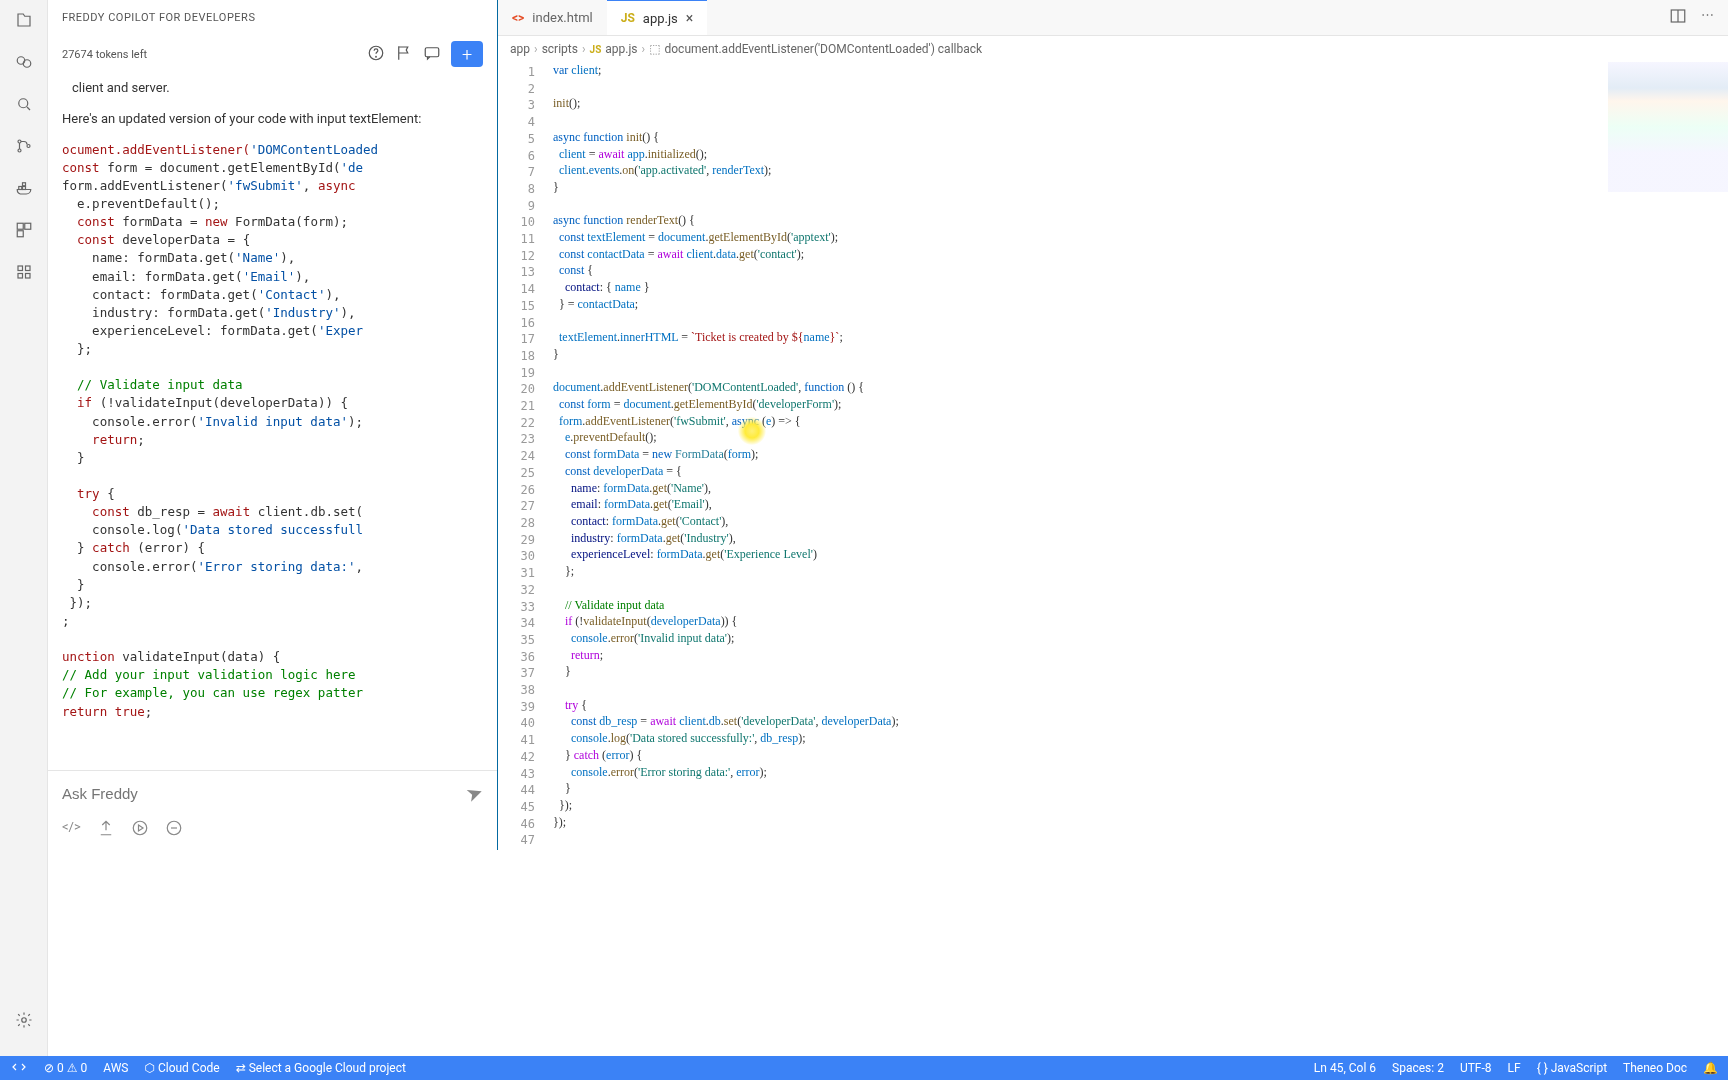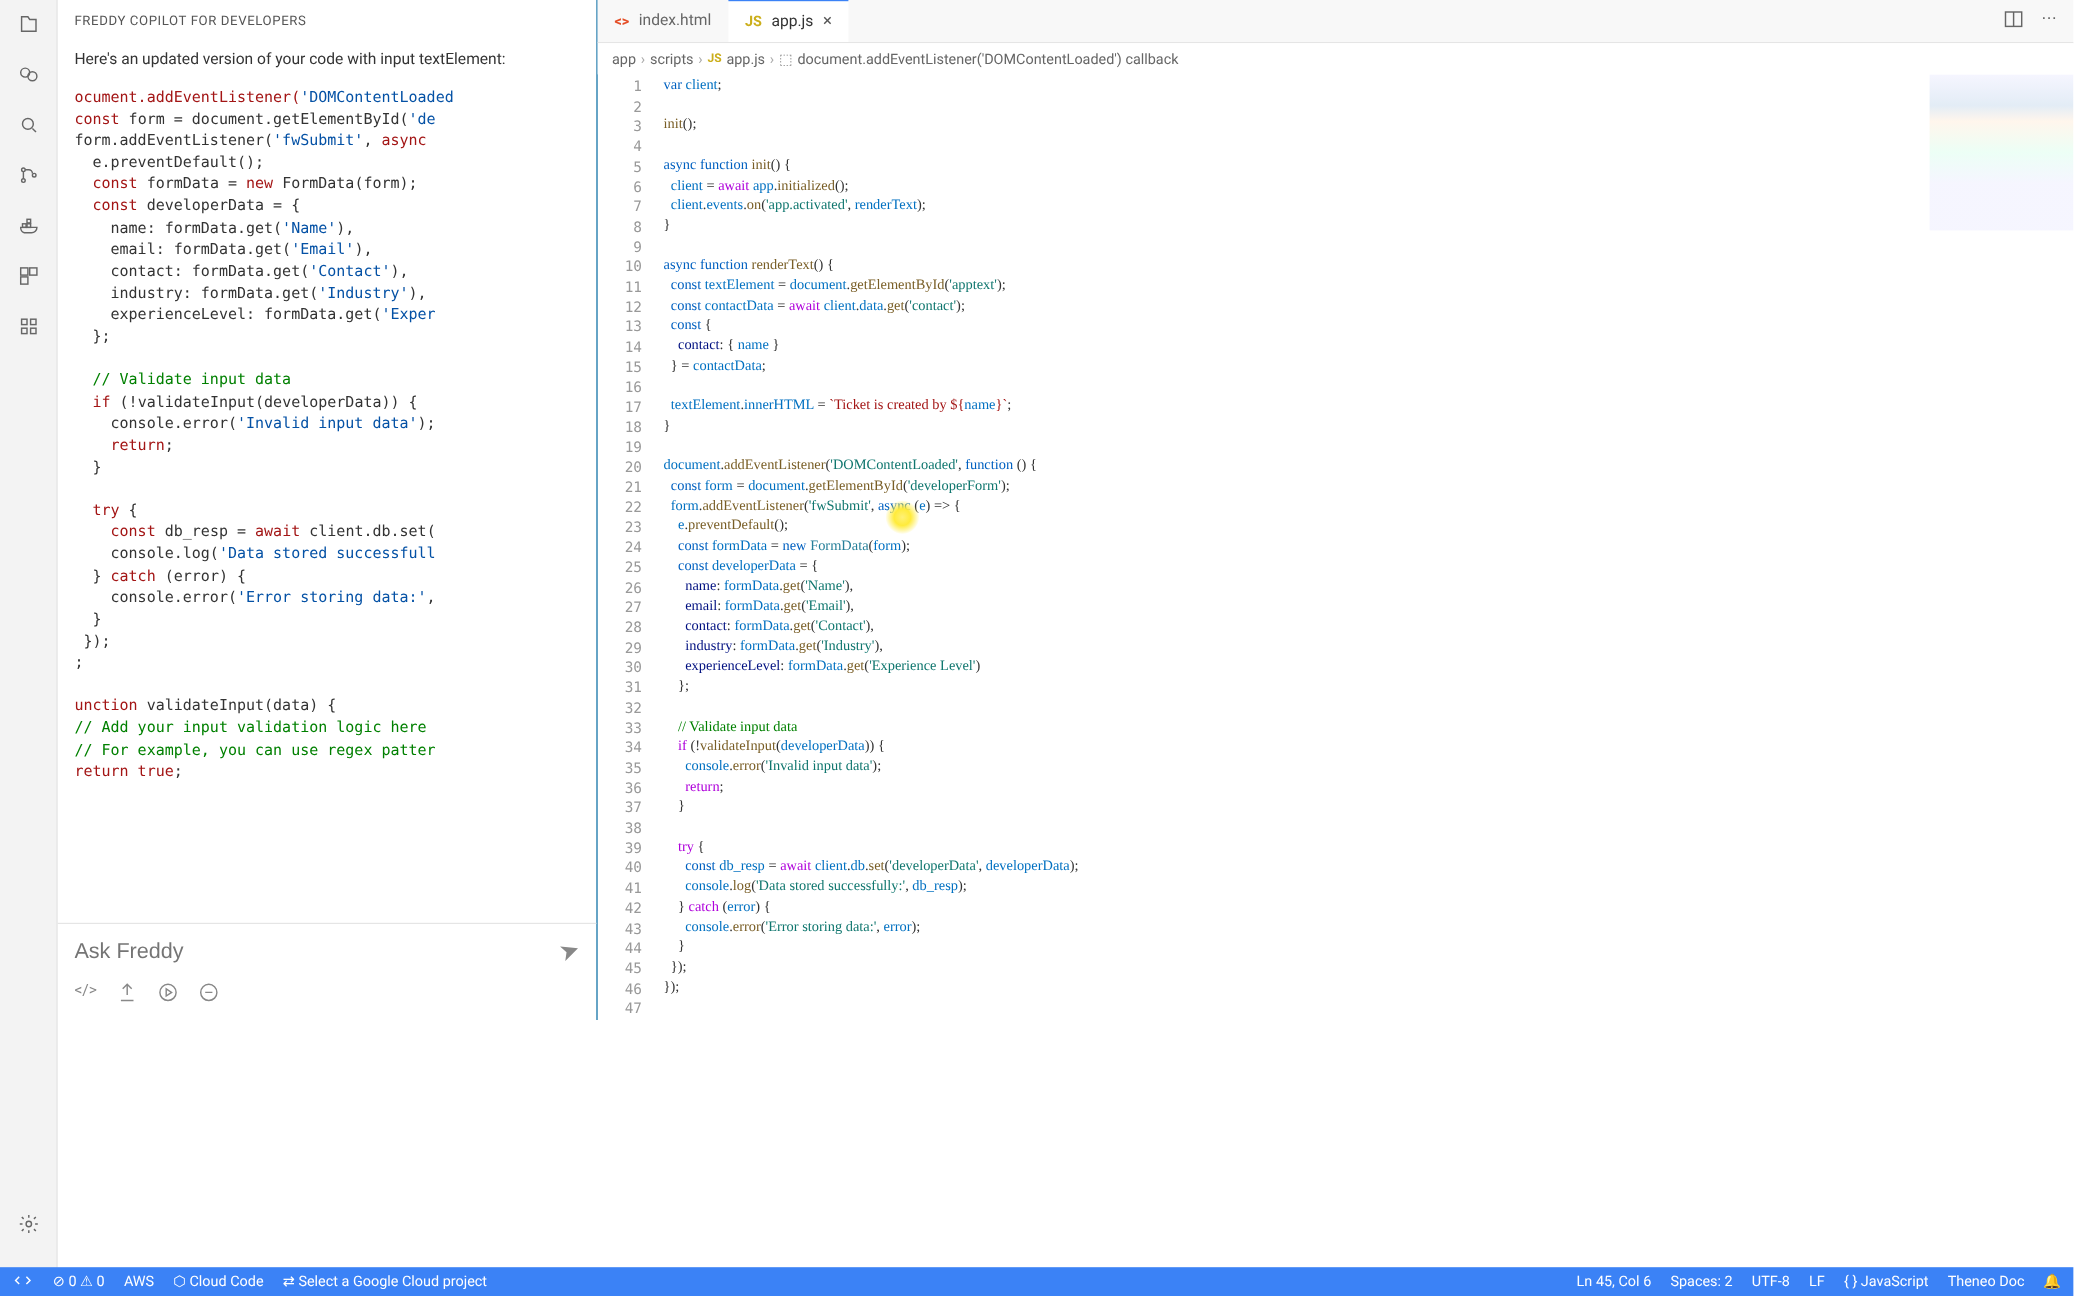--- a/index.html
+++ b/index.html
@@ -11,21 +11,21 @@
 .sidebar { width:450px; border-right:1px solid #0369a1; display:flex; flex-direction:column; height:850px; }
 .sidebar-header { display:flex; align-items:center; padding:0 14px; height:35px; font-size:11px; letter-spacing:0.5px; color:#555; }
 .sidebar-tokens { display:flex; align-items:center; padding:6px 14px; font-size:11px; color:#555; }
 .sidebar-tokens .right { margin-left:auto; display:flex; gap:10px; align-items:center; }
 .new-btn { width:32px; height:26px; background:#3b82f6; color:#fff; border-radius:4px; display:flex; align-items:center; justify-content:center; font-size:18px; font-weight:300; }
 .chat-body { flex:1; overflow:auto; padding:6px 14px; font-size:13px; line-height:1.45; }
 .chat-body p { margin-bottom:12px; }
 .codeblock { font-family: Menlo, Consolas, monospace; font-size:12.5px; white-space:pre; line-height:1.45; margin:12px 0; }
 .chat-input { border-top:1px solid #e5e5e5; display:flex; flex-direction:column; }
 .chat-input-row { display:flex; align-items:center; padding:10px 14px; }
-.chat-input-row input { flex:1; border:none; outline:none; font-size:18px; color:#888; background:transparent; }
+.chat-input-row input { flex:1; border:none; outline:none; font-size:15px; color:#888; background:transparent; }
 .send-icon { color:#888; font-size:20px; transform:rotate(-20deg); }
 .chat-toolbar { display:flex; gap:16px; padding:4px 14px 10px; color:#888; }
 .editor { flex:1; display:flex; flex-direction:column; }
 .tabs { display:flex; align-items:center; height:36px; border-bottom:1px solid #e5e5e5; background:#f8f8f8; }
 .tab { display:flex; align-items:center; gap:8px; padding:0 14px; height:100%; font-size:13px; color:#666; cursor:pointer; }
 .tab.active { background:#fff; color:#333; border-top:1px solid #3b82f6; }
 .tab .close { font-size:14px; color:#555; }
 .tab-icon { font-size:12px; font-weight:bold; }
 .tab-right { margin-left:auto; display:flex; gap:14px; padding-right:14px; color:#666; }
 .breadcrumb { display:flex; align-items:center; gap:4px; padding:6px 12px; font-size:12px; color:#666; background:#fff; }
@@ -113,21 +113,42 @@
         <svg viewBox="0 0 24 24">
           <circle cx="12" cy="12" r="3"></circle>
           <path d="M12 2v3M12 19v3M4.2 4.2l2.1 2.1M17.7 17.7l2.1 2.1M2 12h3M19 12h3M4.2 19.8l2.1-2.1M17.7 6.3l2.1-2.1"></path>
         </svg>
       </div>
     <div style="height:30px"></div>
   </div>
 
   <div class="sidebar">
     <div class="sidebar-header">FREDDY COPILOT FOR DEVELOPERS</div>
+    <div class="sidebar-tokens">
+      <span>27674 tokens left</span>
+      <div class="right">
+        <span><svg viewBox="0 0 24 24">
+              <circle cx="12" cy="12" r="9"></circle>
+              <path d="M9.5 9a2.5 2.5 0 115 0c0 1.5-2.5 2-2.5 4"></path>
+              <circle cx="12" cy="17" r=".5"></circle>
+            </svg></span>
+        <span><svg viewBox="0 0 24 24">
+              <path d="M5 3v18M5 4h12l-2 4 2 4H5"></path>
+            </svg></span>
+        <span><svg viewBox="0 0 24 24">
+              <rect x="3" y="5" width="18" height="12" rx="2"></rect>
+              <path d="M9 17l-3 3v-3"></path>
+            </svg></span>
+        <div class="new-btn">+</div>
+      </div>
+    </div>
     <div class="chat-body">
+      <div style="padding-left:10px">
+        <p>client and server.</p>
+      </div>
       <p>Here's an updated version of your code with input textElement:</p>
       <div id="chat-code" class="codeblock"><span class="ck-kw">ocument.addEventListener(</span><span class="ck-str">'DOMContentLoaded</span>
 <span class="ck-kw">const</span> form = document.getElementById(<span class="ck-str">'de</span>
 form.addEventListener(<span class="ck-str">'fwSubmit'</span>, <span class="ck-kw">async</span>
   e.preventDefault();
   <span class="ck-kw">const</span> formData = <span class="ck-kw">new</span> FormData(form);
   <span class="ck-kw">const</span> developerData = {
     name: formData.get(<span class="ck-str">'Name'</span>),
     email: formData.get(<span class="ck-str">'Email'</span>),
     contact: formData.get(<span class="ck-str">'Contact'</span>),

